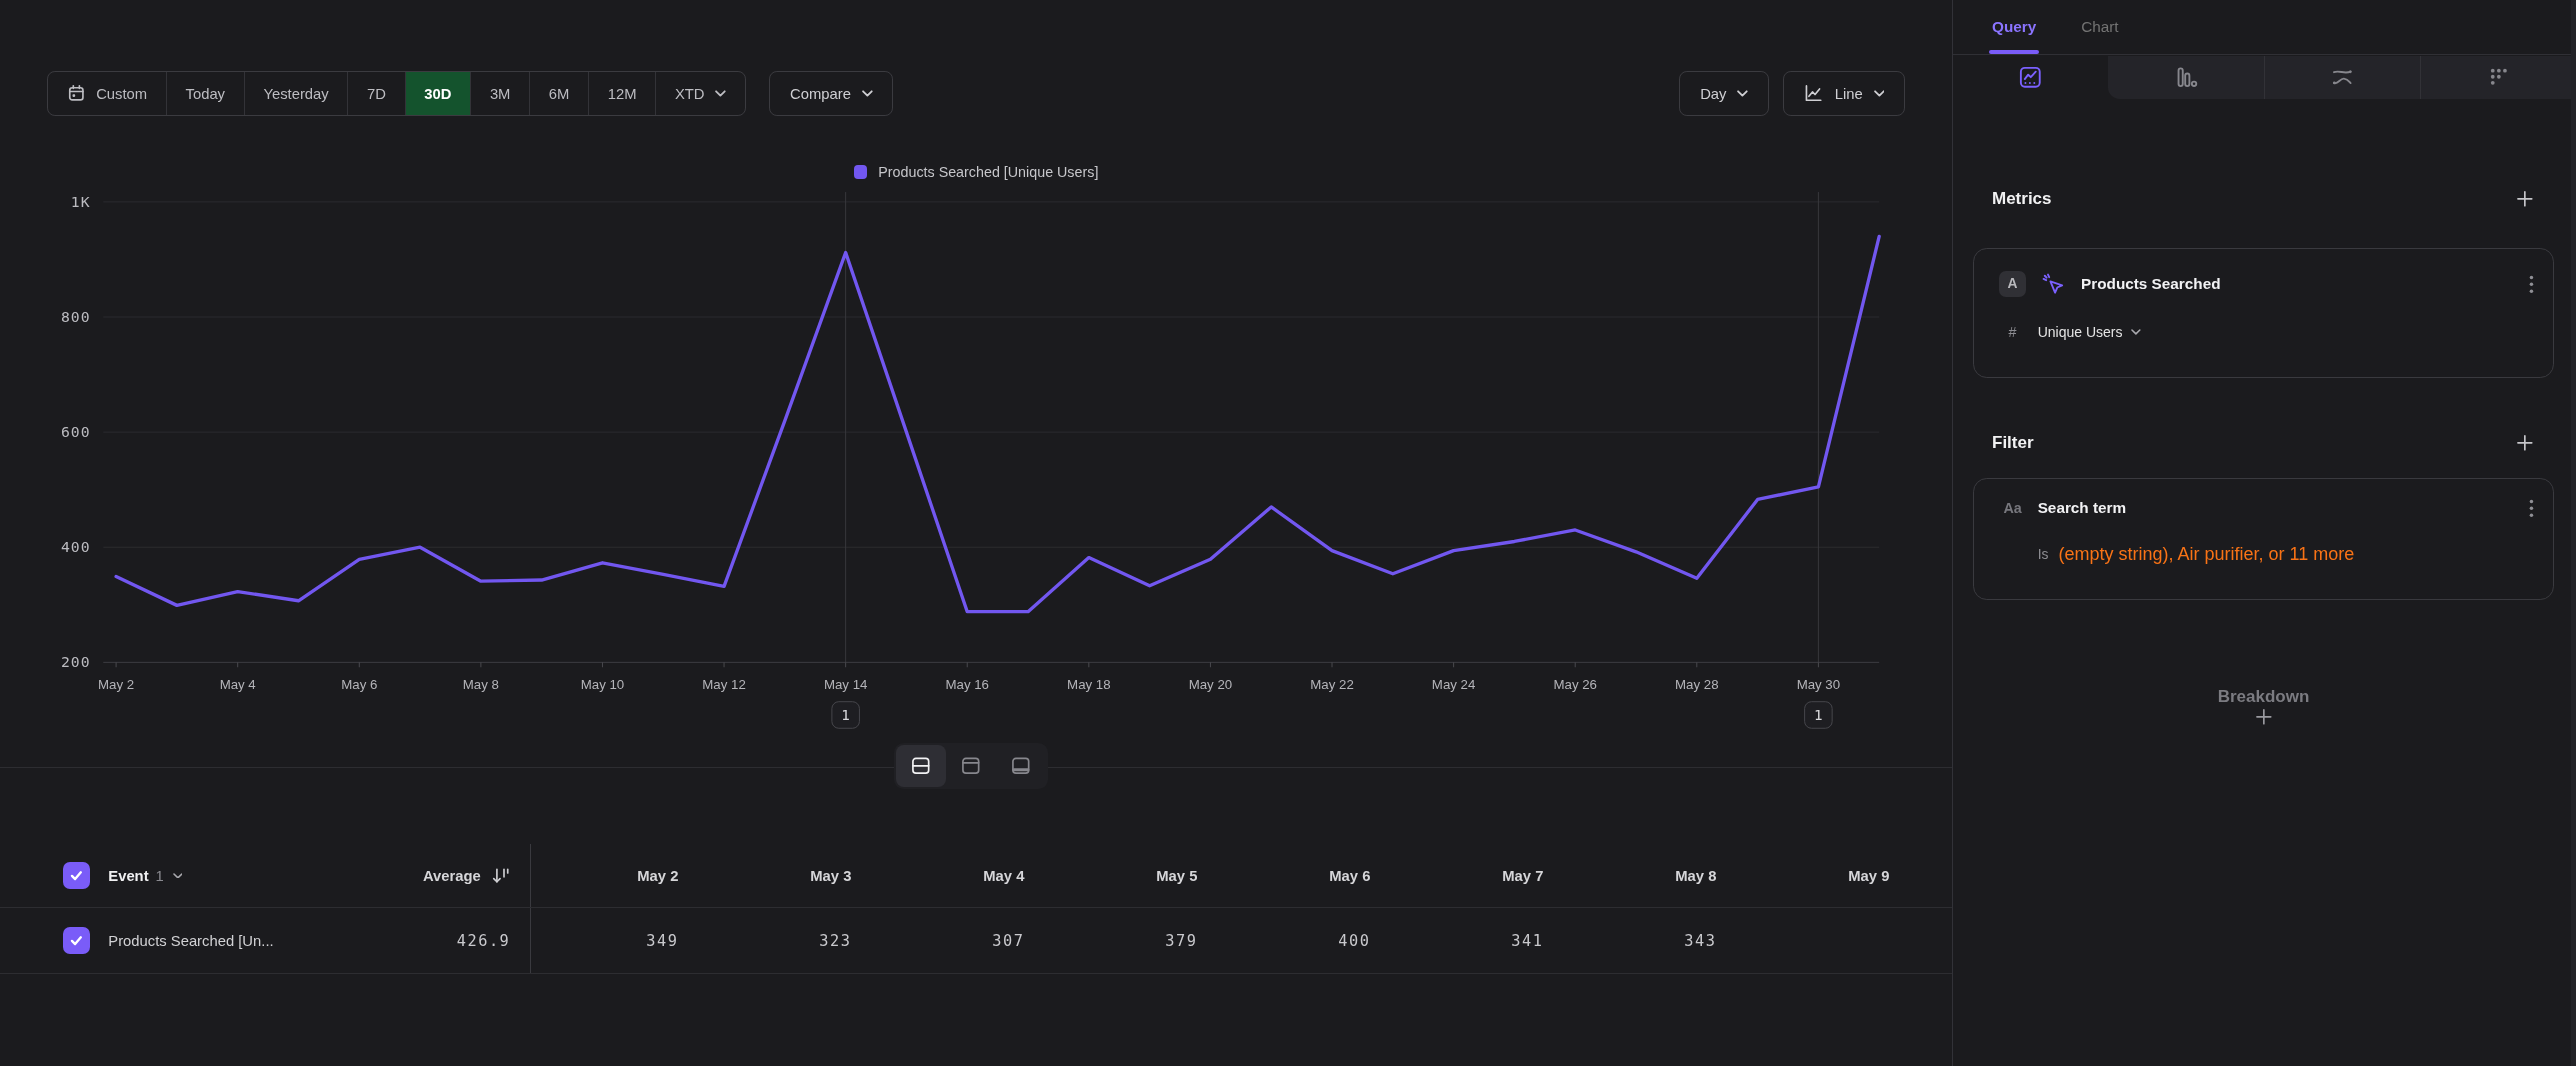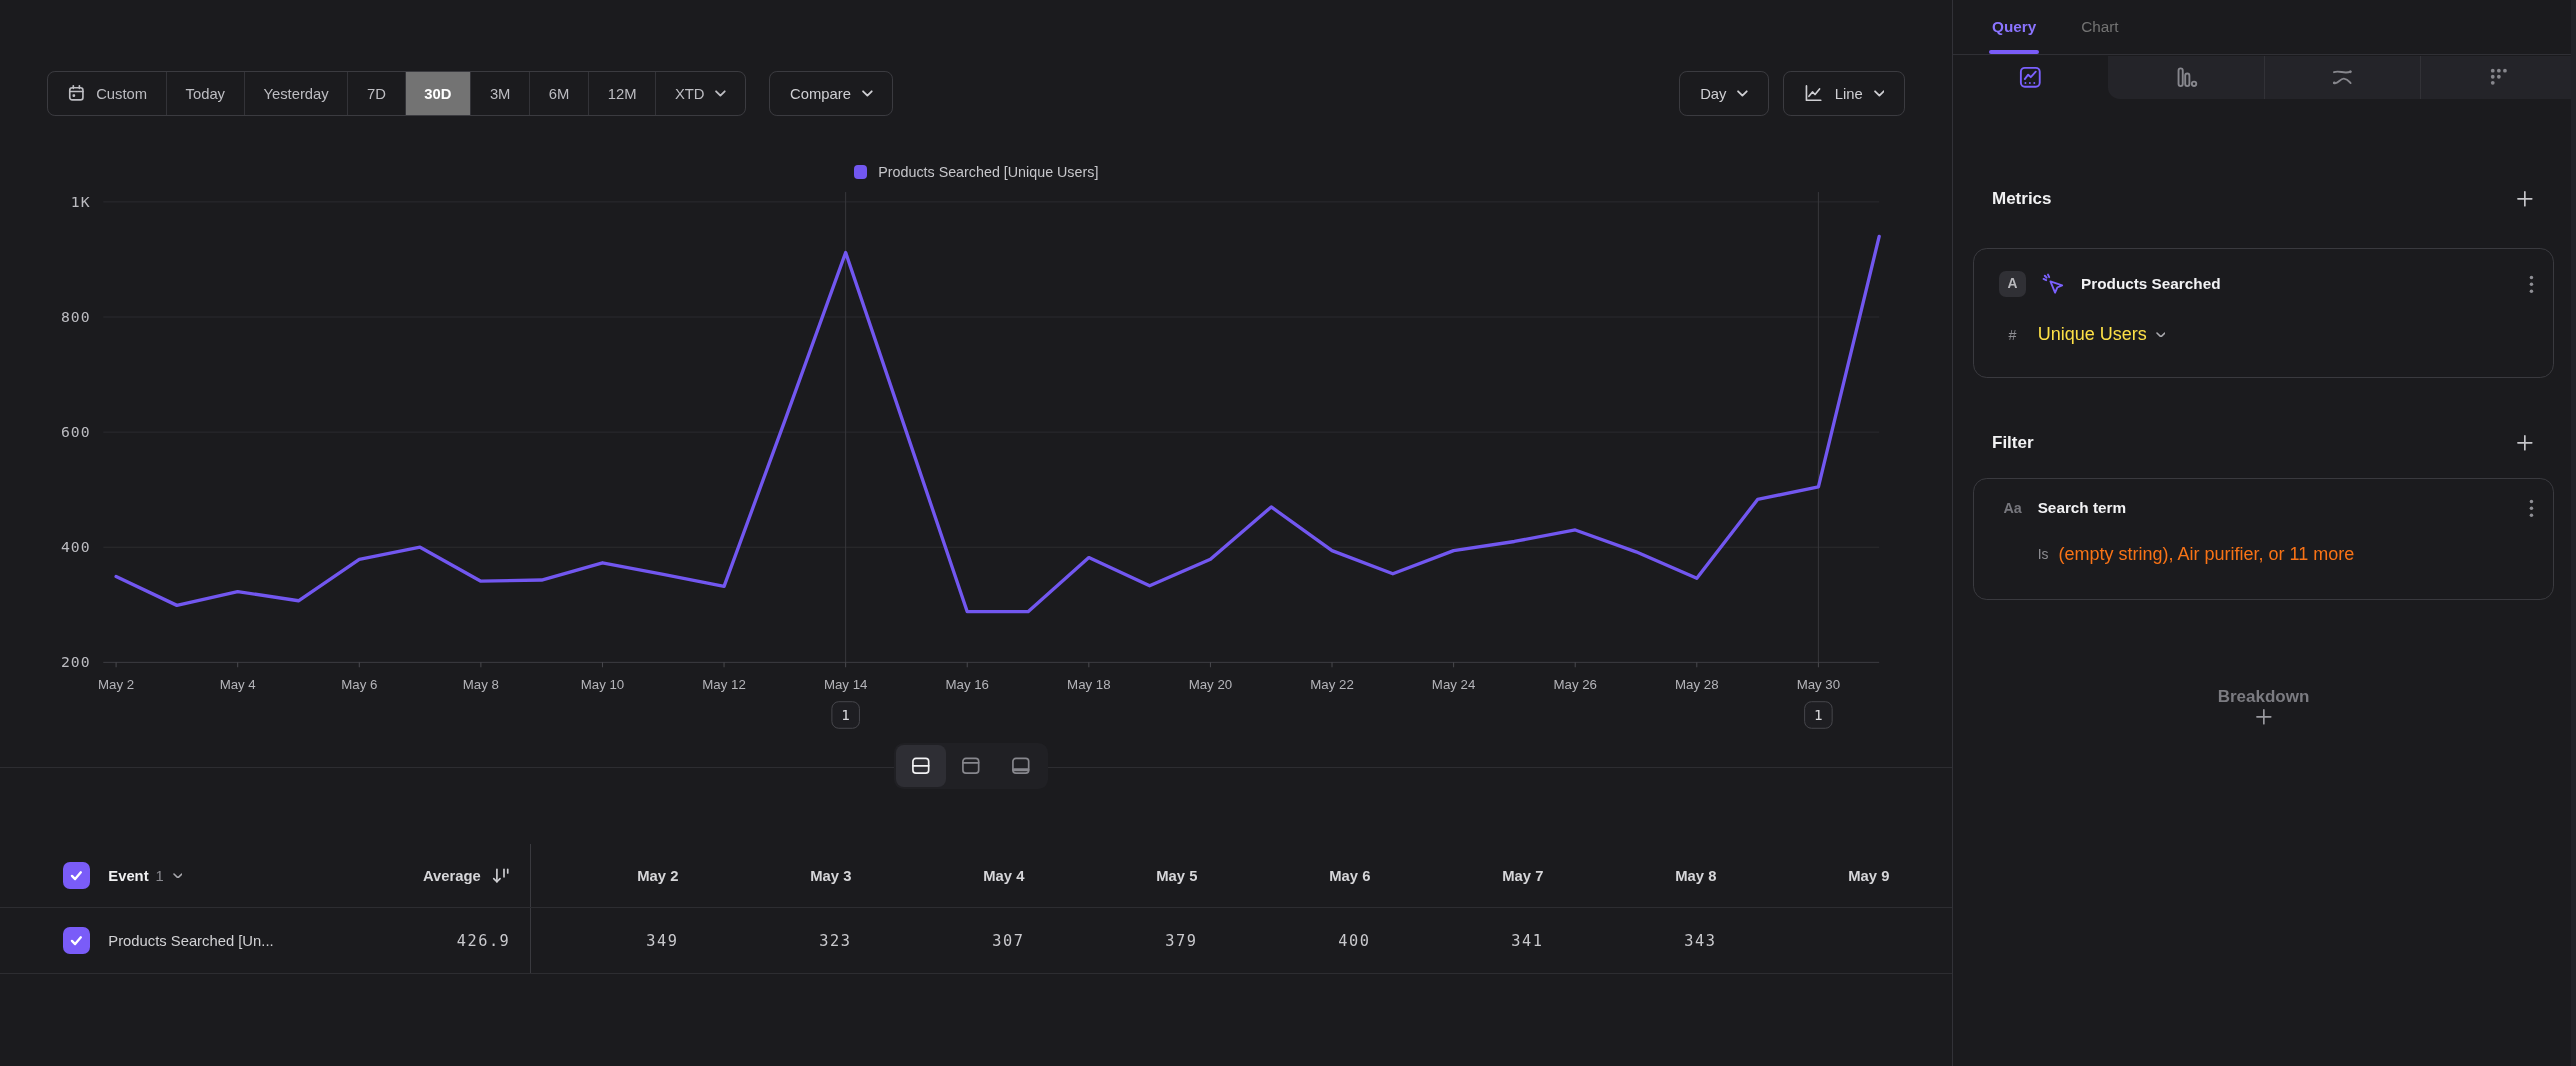--- a/index.html
+++ b/index.html
@@ -7,21 +7,21 @@
        font-family:"Liberation Sans",sans-serif;color:#d6d6d9;}
   .mono{font-family:"DejaVu Sans Mono",monospace;}
 
   
   #main{position:absolute;left:0;top:0;width:1952px;height:1067px;}
 
   .toolbar{position:absolute;top:71px;left:47px;width:1858px;display:flex;align-items:center;}
   .seg-group{display:flex;border:1px solid #3b3b40;border-radius:7.9px;overflow:hidden;height:45px;box-sizing:border-box;}
   .seg{display:flex;align-items:center;gap:10.8px;padding:0 18.7px;color:#bdbdc2;font-size:14.8px;border-left:1px solid #333338;user-select:none;}
   .seg:first-child{border-left:none;}
-  .seg.selected{background:#737373;color:#ffffff;font-weight:700;}
+  .seg.selected{background:#14532d;color:#ffffff;font-weight:700;}
   .btn{height:45px;box-sizing:border-box;border:1px solid #3b3b40;border-radius:7.9px;display:flex;align-items:center;gap:10.8px;padding:0 19.7px;color:#cfcfd3;font-size:14.8px;background:transparent;}
   .compare{margin-left:23.6px;}
   .tb-spacer{flex:1;}
   .chev{width:10.8px;height:6.9px;fill:none;stroke:currentColor;stroke-width:1.7;stroke-linecap:round;stroke-linejoin:round;}
   .icon-stroke{fill:none;stroke:currentColor;stroke-width:1.7;stroke-linecap:round;stroke-linejoin:round;}
 
   .legend{position:absolute;top:164px;left:0;width:1952px;display:flex;justify-content:center;align-items:center;gap:10.8px;font-size:14.3px;color:#c6c6ca;}
   .legend-swatch{width:13.8px;height:13.8px;border-radius:3.9px;background:#7A5CF8;}
 
   #chart-svg{position:absolute;left:0;top:192px;}
@@ -70,21 +70,21 @@
   .sb-h{position:absolute;left:39px;right:41px;display:flex;justify-content:space-between;align-items:center;}
   .sb-h .t{font-size:17px;font-weight:700;color:#f2f2f3;}
   .sb-h.dim .t{color:#7b7b81;}
   .plus{width:19.7px;height:19.7px;color:#c6c6ca;}
   .sb-card{position:absolute;left:19.7px;right:21.6px;border:1px solid #3a3a3f;border-radius:13.8px;box-sizing:border-box;}
   .card-row{position:absolute;left:25.6px;right:19.7px;display:flex;align-items:center;}
   .a-badge{width:26.6px;height:26.6px;border-radius:6.9px;background:#303035;color:#b9b9bd;font-size:13.8px;font-weight:600;display:flex;align-items:center;justify-content:center;}
   .card-title{font-size:15.3px;font-weight:600;color:#f2f2f4;}
   .kebab{color:#8f8f95;}
   .agg-sym{color:#8d8d92;font-size:14.3px;width:26.6px;text-align:center;}
-  .agg-txt{color:#fde047;font-size:18px;margin-left:11.8px;}
+  .agg-txt{color:#e5e5e5;font-size:14px;margin-left:11.8px;}
   .aa{color:#77777d;font-size:14.3px;font-weight:600;width:26.6px;text-align:center;}
   .op{color:#8d8d92;font-size:13.8px;}
   .fval{color:#f97316;font-size:18px;margin-left:10px;}
 </style>
 </head>
 <body>
 
 <div id="app">
 
   <div id="main">

